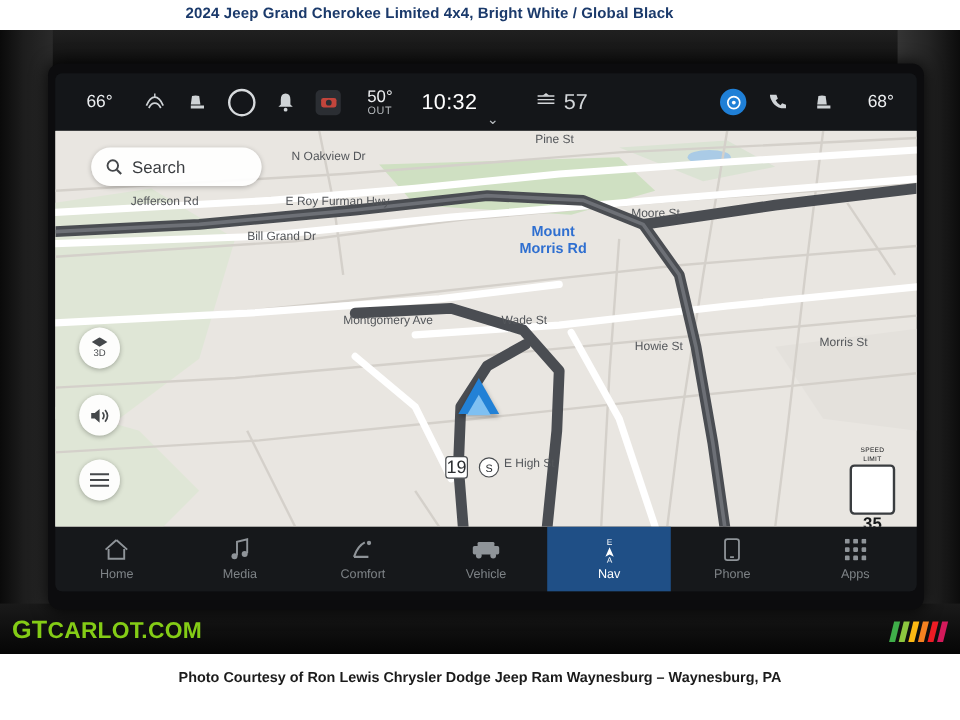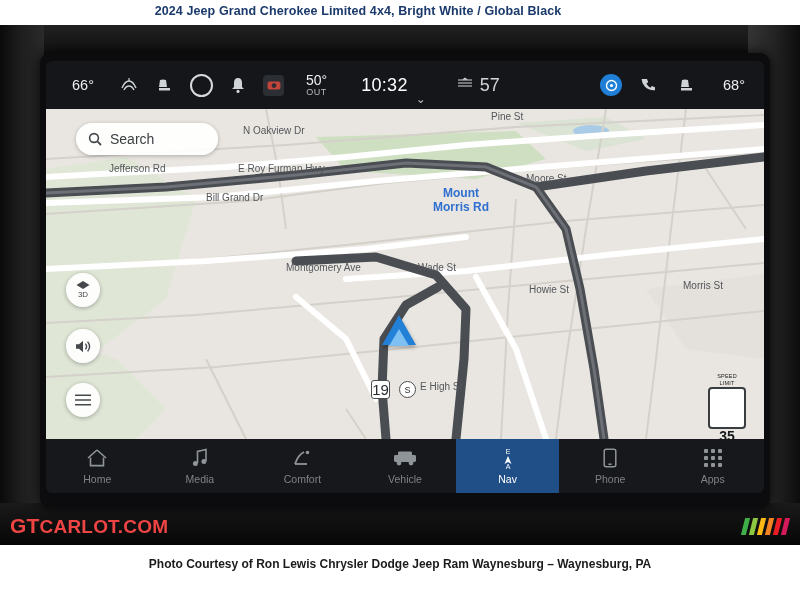--- a/index.html
+++ b/index.html
@@ -102,21 +102,21 @@
     width: 19px; height: 19px; border-radius: 50%; background: #14161a;
     border: 2px solid #d7dadd;
   }
   .ext-temp {
     margin-left: 22px;
     text-align: center; line-height: 1.05;
   }
   .ext-temp .t { font-size: 14px; color: #eceef0; }
   .ext-temp .l { font-size: 9px; color: #b6babd; letter-spacing: .5px; }
   .sb-clock {
-    margin-left: 34px;
+    margin-left: 24px;
     font-size: 18px; color: #ffffff; letter-spacing: .3px;
   }
   .sb-chev { margin-left: 8px; color: #b9bdc0; font-size: 12px; align-self: flex-end; padding-bottom:3px;}
   .sb-fan {
     margin-left: 30px; display: flex; align-items: center; gap: 6px; color: #d3d6d9; font-size: 18px;
   }
   .sb-right {
     margin-left: auto; display: flex; align-items: center; gap: 16px; padding-right: 10px;
   }
   .blue-circle {
@@ -225,21 +225,21 @@
     display: flex; flex-direction: column; align-items: center; justify-content: center;
     color: #7e8387; font-size: 10.5px; gap: 4px;
   }
   .nav-item.active { background: #1f4f86; color: #ffffff; }
   .nav-ico { height: 22px; display: flex; align-items: center; justify-content: center; }
   .nav-ico svg { display: block; }
 
   
   .watermark {
     position: absolute; left: 10px; bottom: 7px;
-    font-size: 21px; font-weight: bold; color: #ef4444;
+    font-size: 21px; font-weight: bold; color: #84cc16;
     letter-spacing: .2px;
   }
   .watermark .g { font-size: 21px; }
   .watermark .rest { font-size: 19px; }
   .wm-bars {
     position: absolute; right: 12px; bottom: 10px;
     display: flex; gap: 3px;
   }
   .wm-bars i {
     display: block; width: 5px; height: 17px;
@@ -431,21 +431,21 @@
         <div class="sl">
           <span>SPEED</span><br>
           <span>LIMIT</span>
         </div>
         <div class="num">35</div>
       </div>
 
       <div class="road-shield" style="left:325px; top:271px;">19</div>
       <div class="hwy-circle" style="left:353px; top:272px;">S</div>
 
-      <div class="map-label street" style="left:400px; top:2px;margin-left:45px;">Pine St</div>
+      <div class="map-label street" style="left:400px; top:2px;">Pine St</div>
       <div class="map-label street" style="left:197px; top:16px;">N Oakview Dr</div>
       <div class="map-label street" style="left:63px;  top:54px;">Jefferson Rd</div>
       <div class="map-label street" style="left:192px; top:54px;">E Roy Furman Hwy</div>
       <div class="map-label street" style="left:480px; top:64px;">Moore St</div>
       <div class="map-label street" style="left:160px; top:83px;">Bill Grand Dr</div>
       <div class="map-label street" style="left:240px; top:153px;">Montgomery Ave</div>
       <div class="map-label street" style="left:372px; top:153px;">Wade St</div>
       <div class="map-label street" style="left:483px; top:175px;">Howie St</div>
       <div class="map-label street" style="left:637px; top:171px;">Morris St</div>
       <div class="map-label street" style="left:374px; top:272px;">E High St</div>

